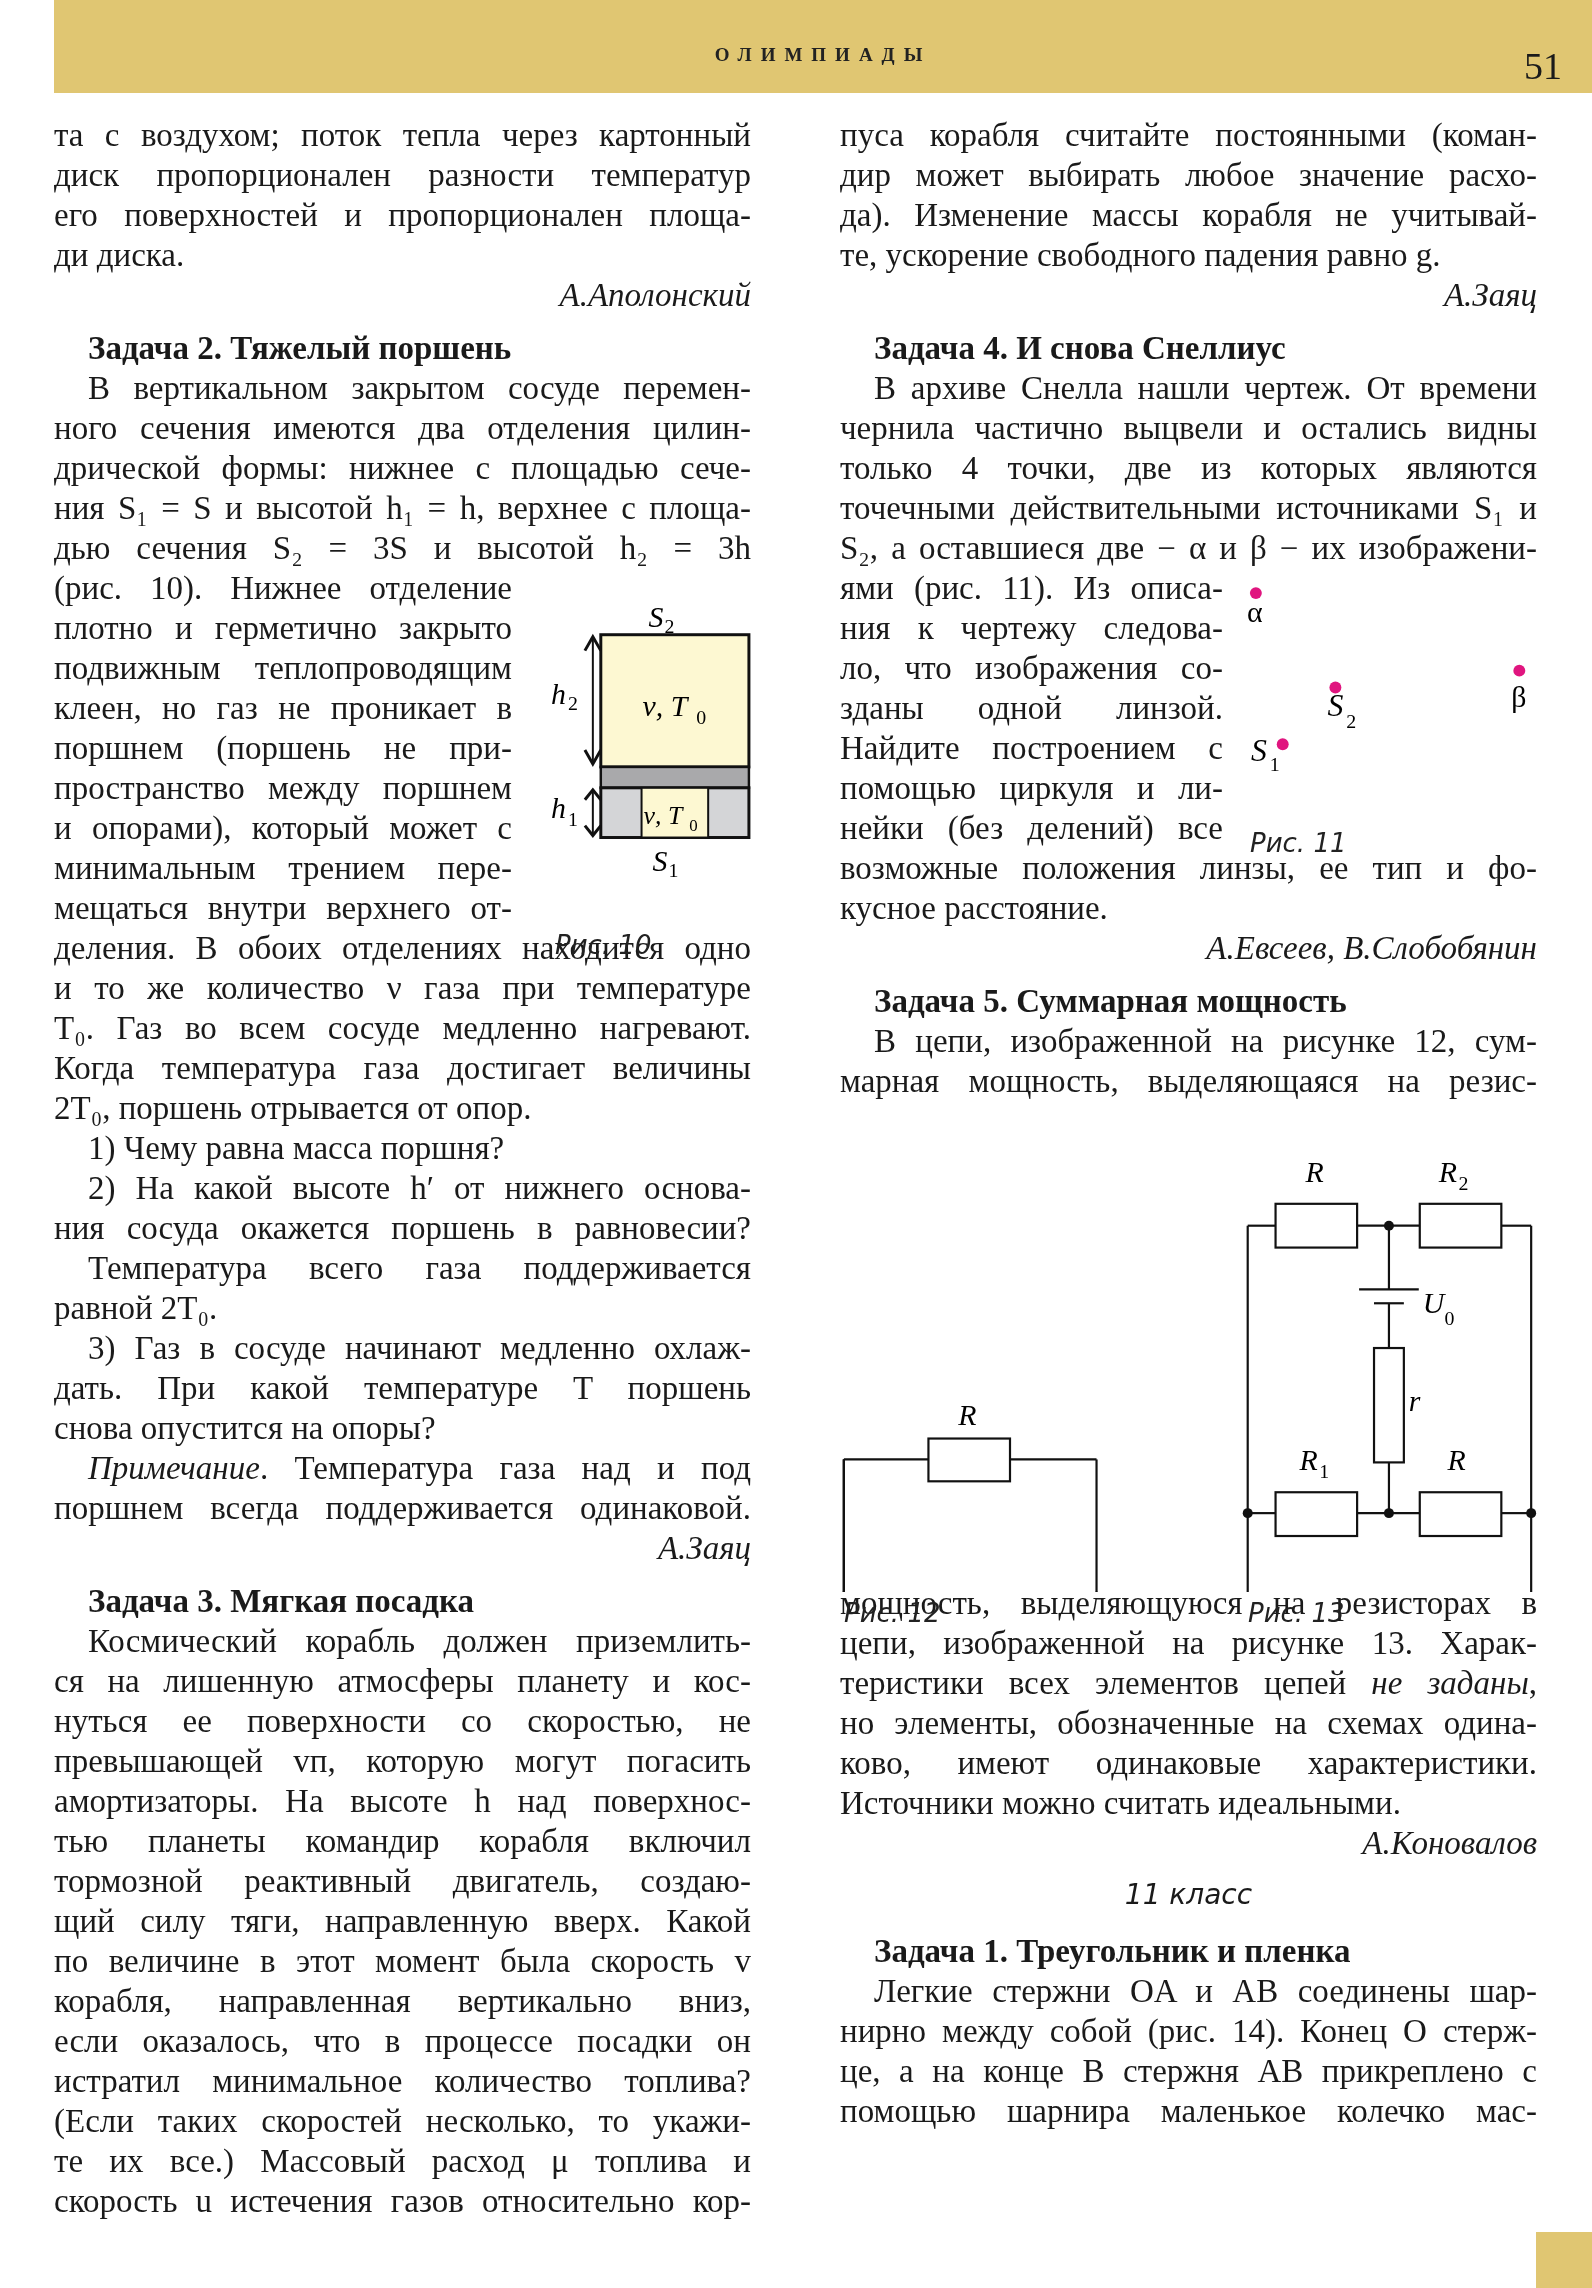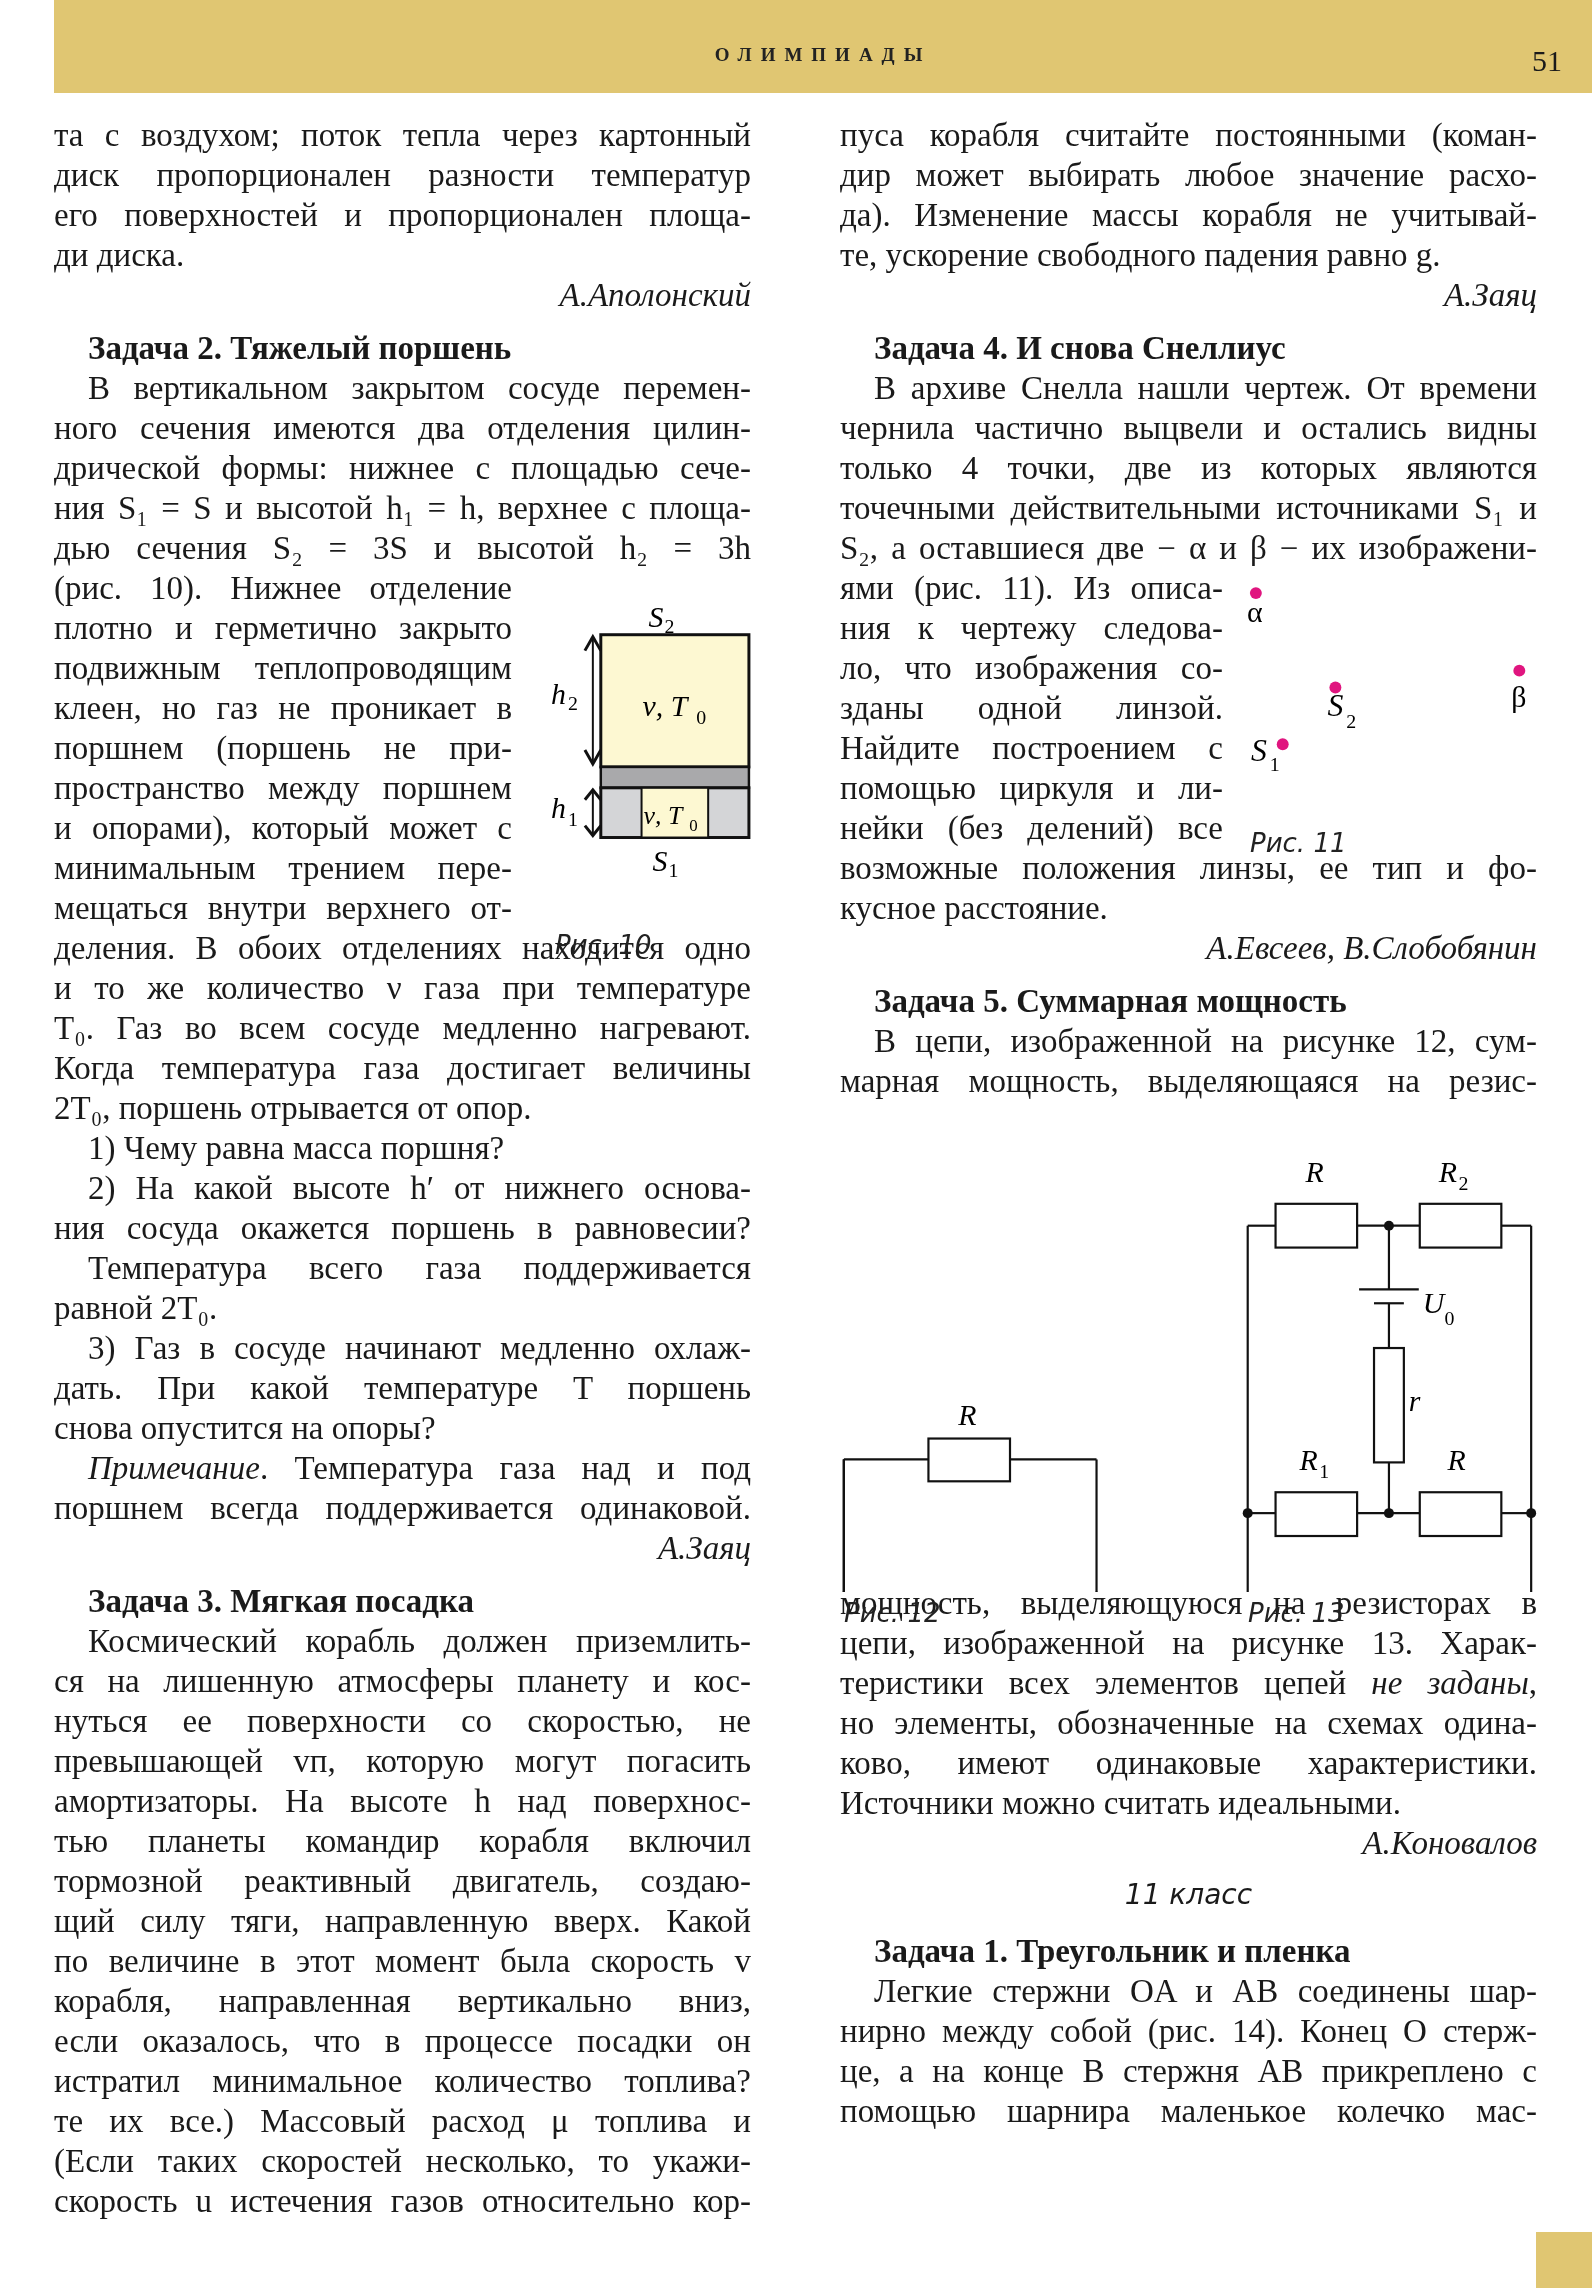--- a/index.html
+++ b/index.html
@@ -1,21 +1,21 @@
 <!DOCTYPE html>
 <html><head>
 <meta charset="utf-8">
 <style>
   html, body { margin:0; padding:0; background:#ffffff; }
   body { width:1592px; height:2289px; position:relative; overflow:hidden;
          font-family:"Liberation Serif","DejaVu Serif",serif; color:#1a1a1a; }
   .header { position:absolute; left:54px; top:0; width:1538px; height:93px; background:#e0c672; }
   .header-title { position:absolute; left:0; right:0; top:44px; text-align:center;
          font-size:19px; letter-spacing:9px; font-weight:bold; color:#222; }
-  .page-num { position:absolute; right:30px; top:44px; font-size:30px; color:#1a1a1a; }
+  .page-num { position:absolute; right:30px; top:44px; font-size:38px; color:#1a1a1a; }
   .corner { position:absolute; left:1536px; top:2232px; width:56px; height:57px; background:#e0c672; }
 
   .col { position:absolute; top:115px; font-size:33px; line-height:40px; }
   .col.left { left:54px; width:697px; }
   .col.right { left:840px; width:697px; }
   .ln { display:block; white-space:nowrap; text-align:justify; text-align-last:justify; height:40px; }
   .ln.last { text-align-last:left; }
   .ln.ind { padding-left:34px; }
   .ln.short { width:458px; }
   .ln.short2 { width:383px; }
@@ -83,22 +83,22 @@
   <span class="ln">нуться ее поверхности со скоростью, не</span>
   <span class="ln">превышающей vп, которую могут погасить</span>
   <span class="ln">амортизаторы. На высоте h над поверхнос-</span>
   <span class="ln">тью планеты командир корабля включил</span>
   <span class="ln">тормозной реактивный двигатель, создаю-</span>
   <span class="ln">щий силу тяги, направленную вверх. Какой</span>
   <span class="ln">по величине в этот момент была скорость v</span>
   <span class="ln">корабля, направленная вертикально вниз,</span>
   <span class="ln">если оказалось, что в процессе посадки он</span>
   <span class="ln">истратил минимальное количество топлива?</span>
+  <span class="ln">(Если таких скоростей несколько, то укажи-</span>
   <span class="ln">те их все.) Массовый расход μ топлива и</span>
-  <span class="ln">(Если таких скоростей несколько, то укажи-</span>
   <span class="ln">скорость u истечения газов относительно кор-</span>
 </div>
 
 <div class="fig" style="left:537px; top:587px; width:229px; height:338px;">
   <svg width="229" height="338" viewBox="0 0 230 340">
     <rect x="64" y="48" width="149" height="133" fill="#fdf8d2" stroke="#111" stroke-width="3"></rect>
     <rect x="64" y="181" width="149" height="21" fill="#a9a9ab" stroke="#111" stroke-width="2.5"></rect>
     <rect x="64" y="202" width="149" height="50" fill="#d4d5d7" stroke="#111" stroke-width="3"></rect>
     <rect x="105" y="202" width="67" height="50" fill="#fdf8d2" stroke="#111" stroke-width="2"></rect>
 

